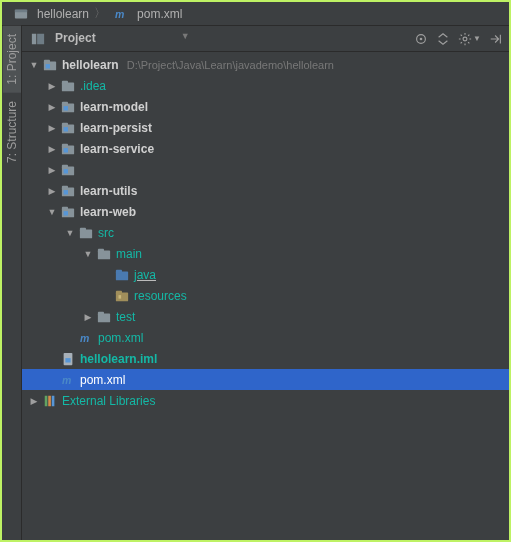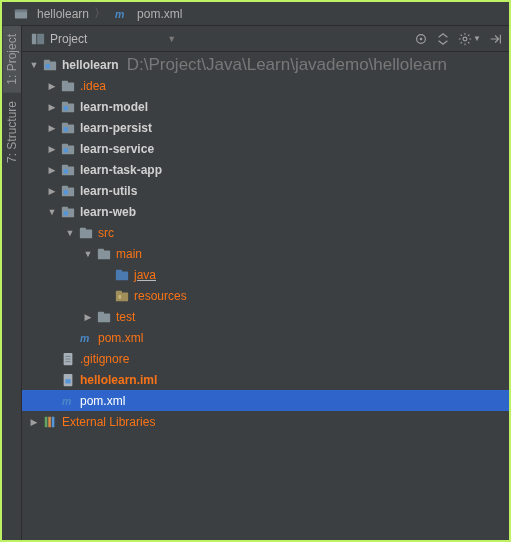--- a/index.html
+++ b/index.html
@@ -11,35 +11,35 @@
 .breadcrumb .sep { color: #787878; margin: 0 2px; }
 .breadcrumb .name { color: #b0b0b0; }
 
 .main { flex: 1; display: flex; background: #3c3f41; }
 .sidebar { width: 20px; background: #3c3f41; border-right: 1px solid #2b2b2b; display: flex; flex-direction: column; align-items: center; }
 .sidebar .tab { writing-mode: vertical-rl; transform: rotate(180deg); color: #9e9e9e; padding: 8px 2px; cursor: pointer; display: flex; align-items: center; gap: 4px; }
 .sidebar .tab.active { background: #4e5254; }
 
 .panel { flex: 1; display: flex; flex-direction: column; }
 .panel-header { height: 26px; display: flex; align-items: center; padding: 0 6px; border-bottom: 1px solid #2b2b2b; background: #3c3f41; }
-.panel-header .title { display: flex; align-items: center; color: #bbbbbb; flex: 1; }
+.panel-header .title { display: flex; gap: 5px; color: #bbbbbb; flex: 1; font-weight: bold; }
 .panel-header .dropdown { font-size: 9px; color: #787878; margin-left: 80px; }
 .panel-header .actions { display: flex; gap: 8px; align-items: center; }
 .panel-header .actions span { color: #9e9e9e; cursor: pointer; display: flex; align-items: center; }
 
 .tree { flex: 1; overflow: auto; padding-top: 2px; user-select: none; }
 .row { display: flex; align-items: center; height: 21px; padding-left: 6px; cursor: pointer; white-space: nowrap; }
 .row.selected { background: #2f65ca; color: #fff; }
 .arrow { width: 12px; height: 12px; display: inline-flex; align-items: center; justify-content: center; font-size: 9px; color: #9e9e9e; }
 .arrow.none { visibility: hidden; }
 .icon { width: 16px; height: 16px; margin: 0 4px 0 2px; display: inline-flex; align-items: center; justify-content: center; }
-.label { color: #f97316; }
+.label { color: #14b8a6; }
 .label.bold { font-weight: bold; color: #d0d0d0; }
 .row.selected .label { color: #fff; }
-.hint { color: #787878; margin-left: 8px; font-size: 17px; }
+.hint { color: #787878; margin-left: 8px; font-size: 11px; }
 
 
 .folder-ic svg, .icon svg { width: 14px; height: 14px; }
 </style>
 </head>
 <body>
 
 <div class="border">
   <div class="breadcrumb">
     <div class="crumb">
@@ -170,21 +170,20 @@
           </div>
           <div class="row" style="padding-left: 24px;">
             <span class="arrow">▶</span>
             <span class="icon">
               <svg viewBox="0 0 16 16">
                 <rect x="1" y="4" width="14" height="10" rx="1" fill="#87939a"></rect>
                 <rect x="1" y="2" width="7" height="4" rx="1" fill="#87939a"></rect>
                 <rect x="3" y="7" width="5" height="5" fill="#5796d6"></rect>
               </svg>
             </span>
-            <span class="label bold">learn-task-app</span>
           </div>
           <div class="row" style="padding-left: 24px;">
             <span class="arrow">▶</span>
             <span class="icon">
               <svg viewBox="0 0 16 16">
                 <rect x="1" y="4" width="14" height="10" rx="1" fill="#87939a"></rect>
                 <rect x="1" y="2" width="7" height="4" rx="1" fill="#87939a"></rect>
                 <rect x="3" y="7" width="5" height="5" fill="#5796d6"></rect>
               </svg>
             </span>
@@ -254,30 +253,20 @@
           </div>
           <div class="row" style="padding-left: 42px;">
             <span class="arrow none"></span>
             <span class="icon">
               <svg viewBox="0 0 16 16">
                 <text x="1" y="13" font-size="14" font-style="italic" font-weight="bold" fill="#4a88c7">m</text>
               </svg>
             </span>
             <span class="label">pom.xml</span>
           </div>
-          <div class="row" style="padding-left: 24px;">
-            <span class="arrow none"></span>
-            <span class="icon">
-              <svg viewBox="0 0 16 16">
-                <rect x="3" y="1" width="10" height="14" rx="1" fill="#a7b0b8"></rect>
-                <path d="M5 5h6M5 8h6M5 11h6" stroke="#6e7c85" stroke-width="1"></path>
-              </svg>
-            </span>
-            <span class="label">.gitignore</span>
-          </div>
           <div class="row" style="padding-left: 24px; font-weight: bold;">
             <span class="arrow none"></span>
             <span class="icon">
               <svg viewBox="0 0 16 16">
                 <rect x="3" y="1" width="10" height="14" rx="1" fill="#a7b0b8"></rect>
                 <rect x="5" y="7" width="6" height="5" fill="#5796d6"></rect>
               </svg>
             </span>
             <span class="label">hellolearn.iml</span>
           </div>

